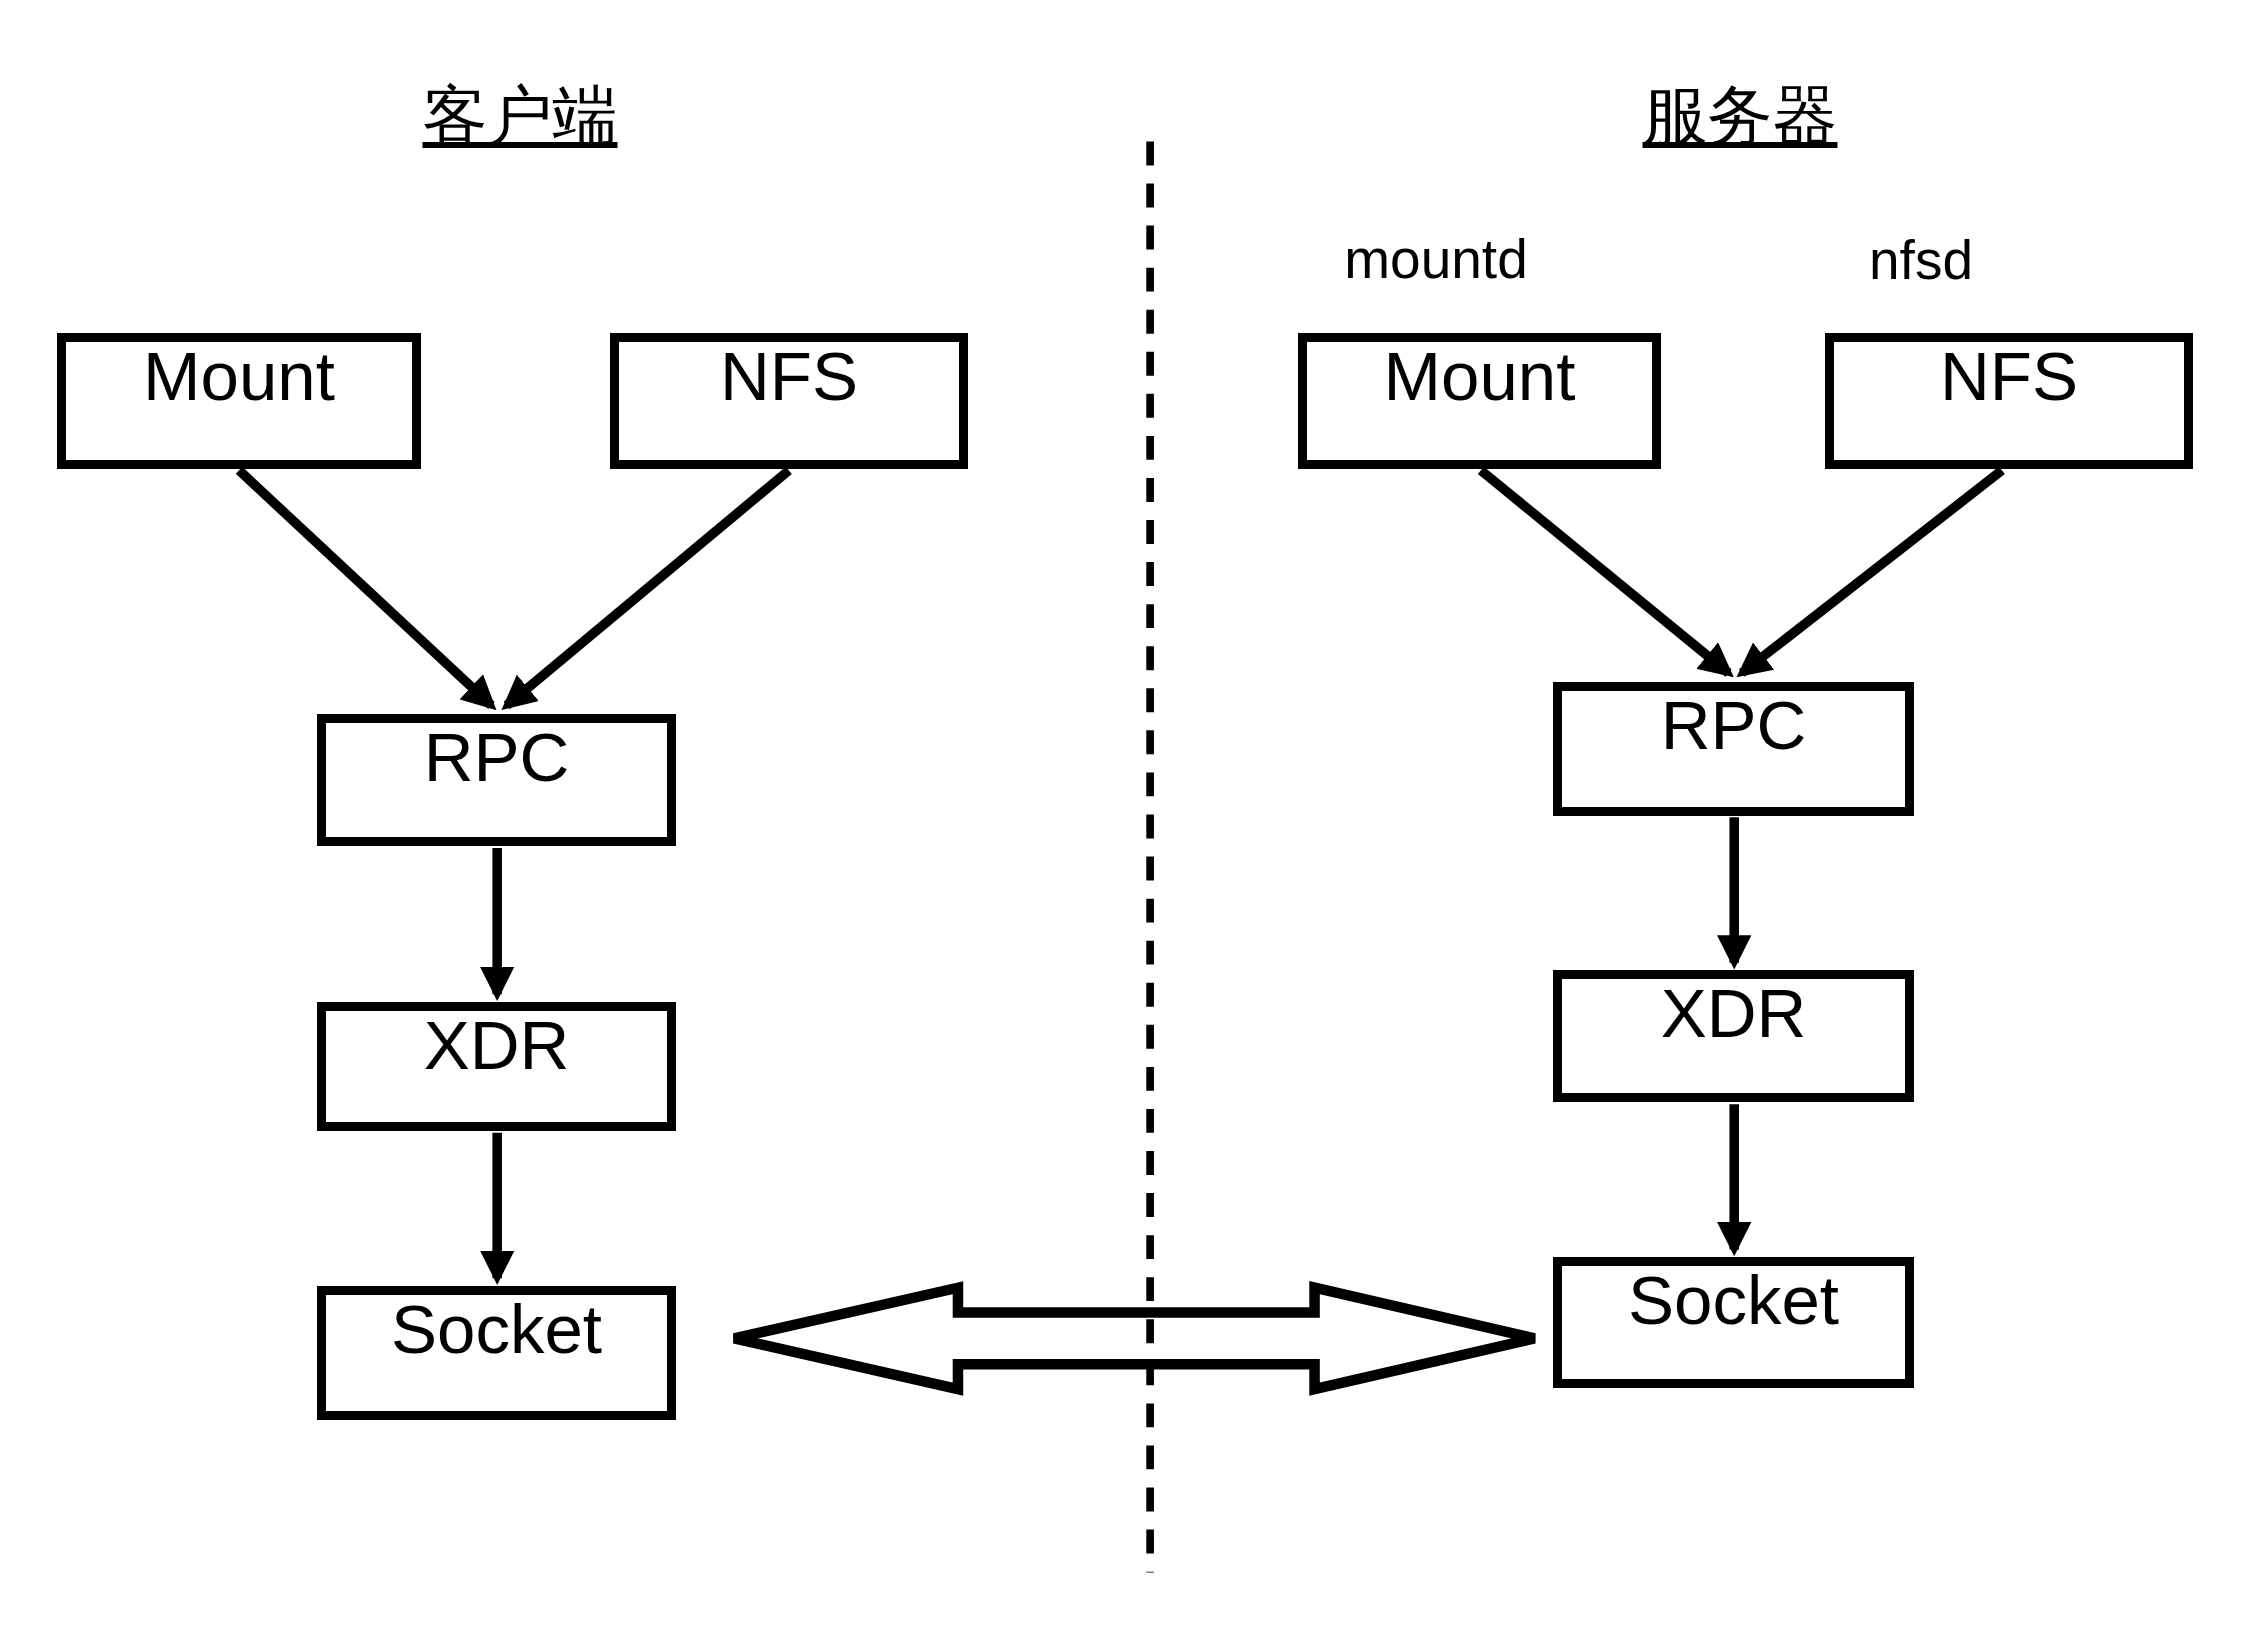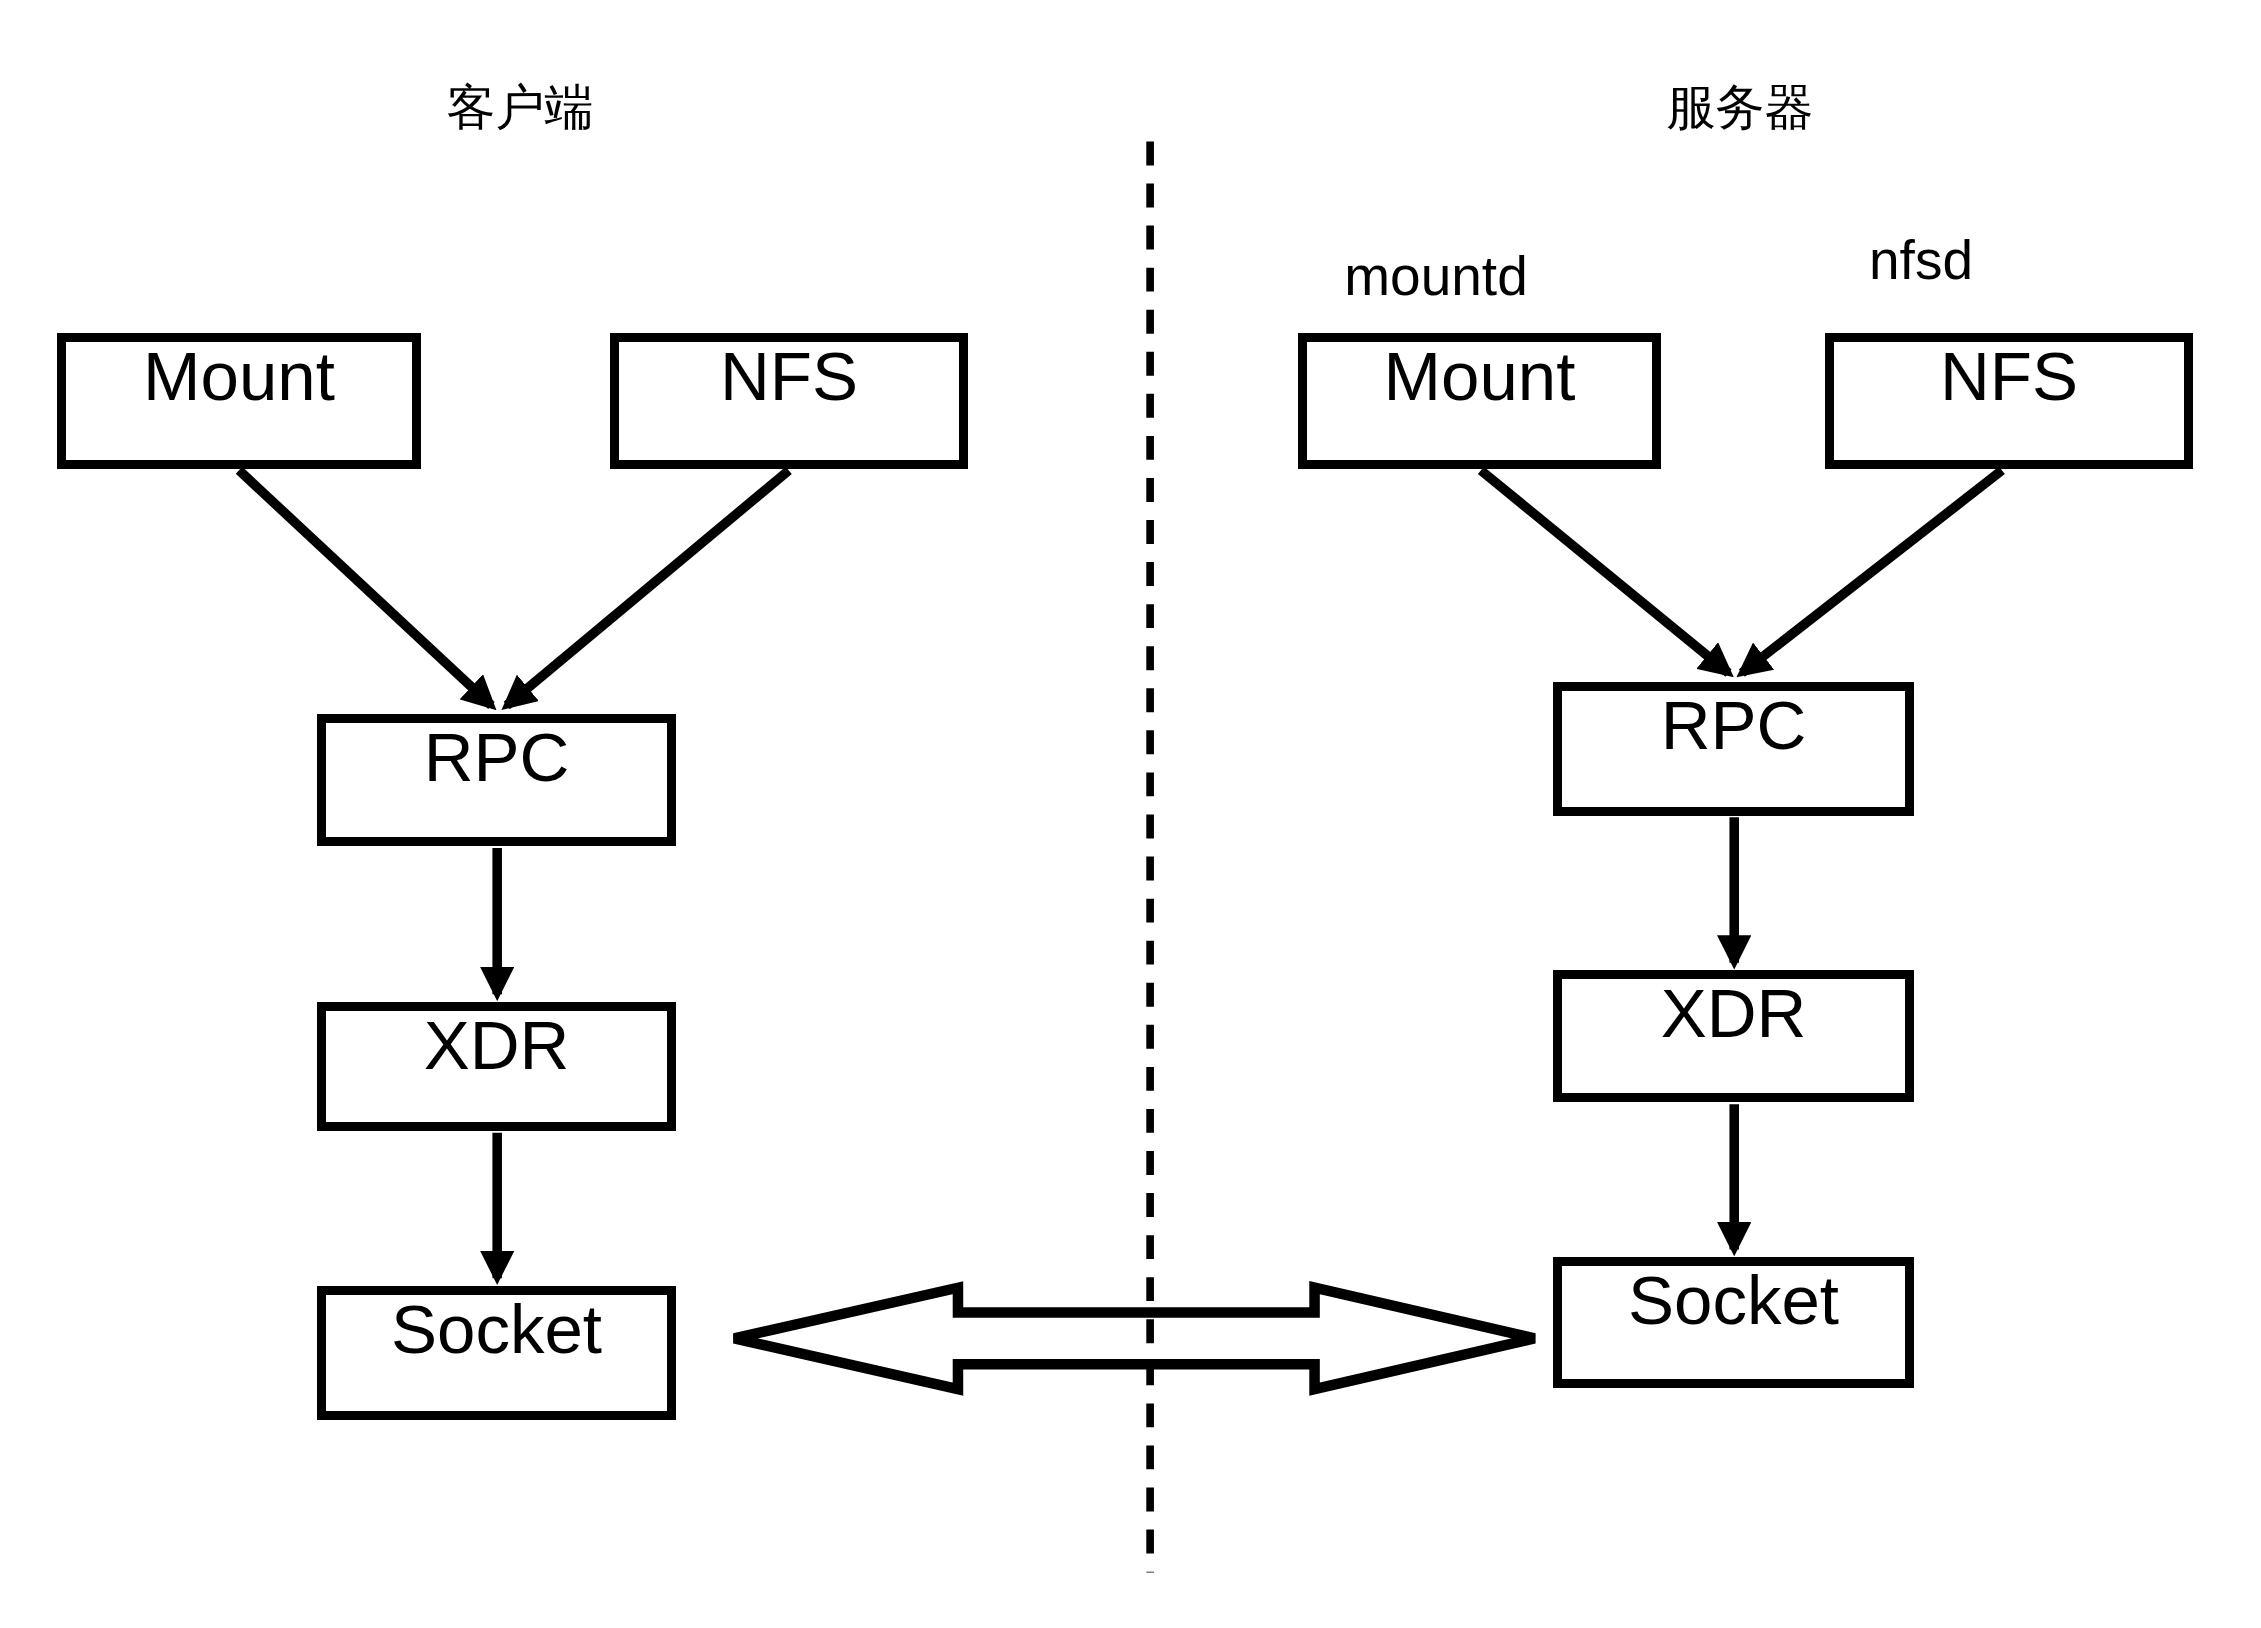--- a/index.html
+++ b/index.html
@@ -18,22 +18,23 @@
     box-sizing:border-box;
     border:9.6px solid var(--line);
     background:var(--bg);
     display:flex; justify-content:center;
     font-size:69px; line-height:1;
     letter-spacing:0px;
   }
   .side-title {
     position:absolute;
     transform:translateX(-50%);
-    font-size:49px; line-height:1.15;
+    font-size:65px; line-height:1.15;
     white-space:nowrap;
+    text-decoration:underline;
   }
   .daemon-label {
     position:absolute;
     transform:translateX(-50%);
     font-size:55px; line-height:1.15;
     white-space:nowrap;
   }
   svg .connector { stroke:var(--line); stroke-width:10; fill:none; }
   svg .divider   { stroke:var(--line); stroke-width:8; stroke-dasharray:25 19; fill:none; }
   svg .big-arrow { stroke:var(--line); stroke-width:11; fill:var(--bg); stroke-linejoin:miter; }
@@ -62,21 +63,21 @@
     <line class="connector" x1="1814" y1="1155" x2="1814" y2="1307" marker-end="url(#ah)"></line>
 
     <polygon class="big-arrow" points="768,1400 1002,1347 1002,1373 1375,1373 1375,1347 1605,1400 1375,1453 1375,1427 1002,1427 1002,1453"></polygon>
 
     <line class="divider" x1="1203" y1="148" x2="1203" y2="1645"></line>
   </svg>
 
   <div class="side-title" style="left:520px; top:79px;">客户端</div>
   <div class="side-title" style="left:1740px; top:79px;">服务器</div>
 
-  <div class="daemon-label" style="left:1436px; top:245px;">mountd</div>
+  <div class="daemon-label" style="left:1436px; top:228px;">mountd</div>
   <div class="daemon-label" style="left:1921px; top:229px;">nfsd</div>
 
   <div class="box" style="left:57px;   top:333px;  width:364px; height:136px;">
     <span>Mount</span>
   </div>
   <div class="box" style="left:610px;  top:333px;  width:358px; height:136px;">
     <span>NFS</span>
   </div>
   <div class="box" style="left:317px;  top:714px;  width:359px; height:132px;">
     <span>RPC</span>

